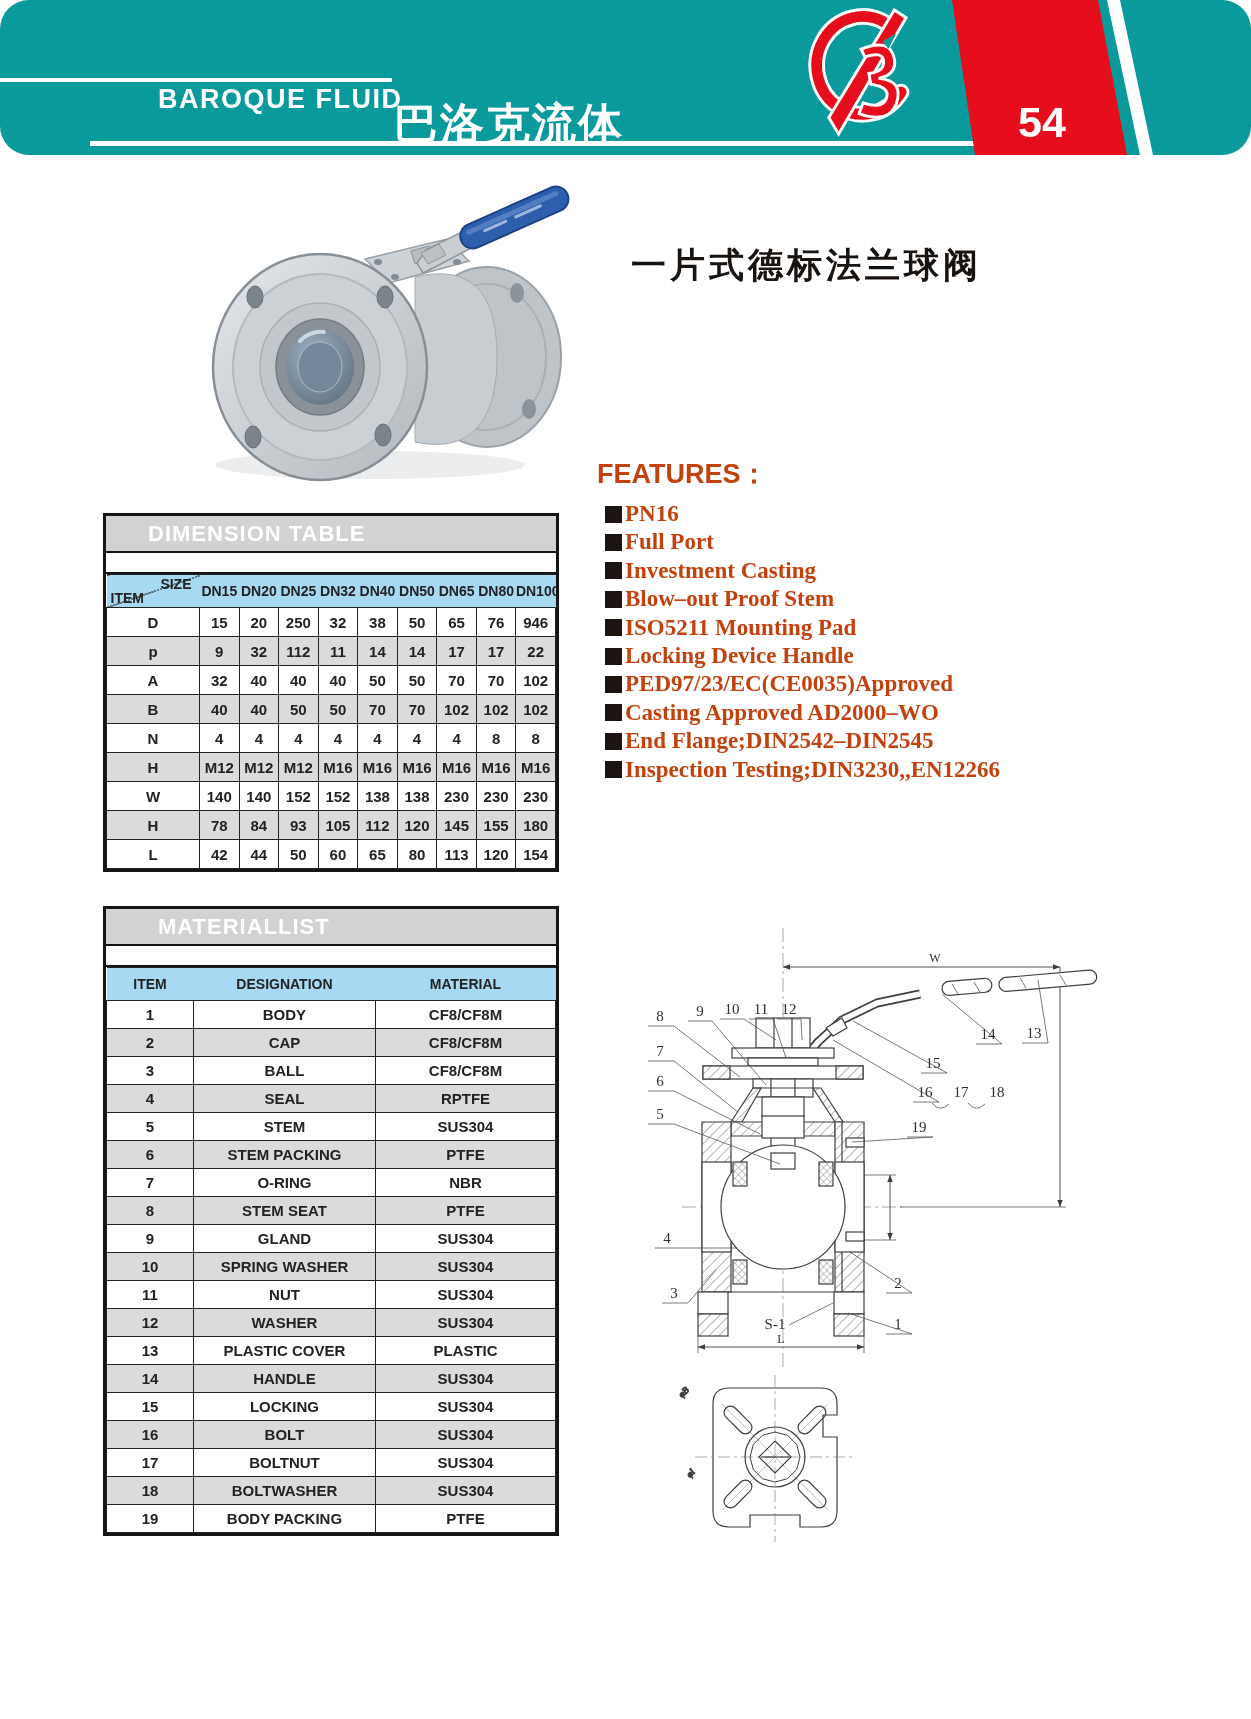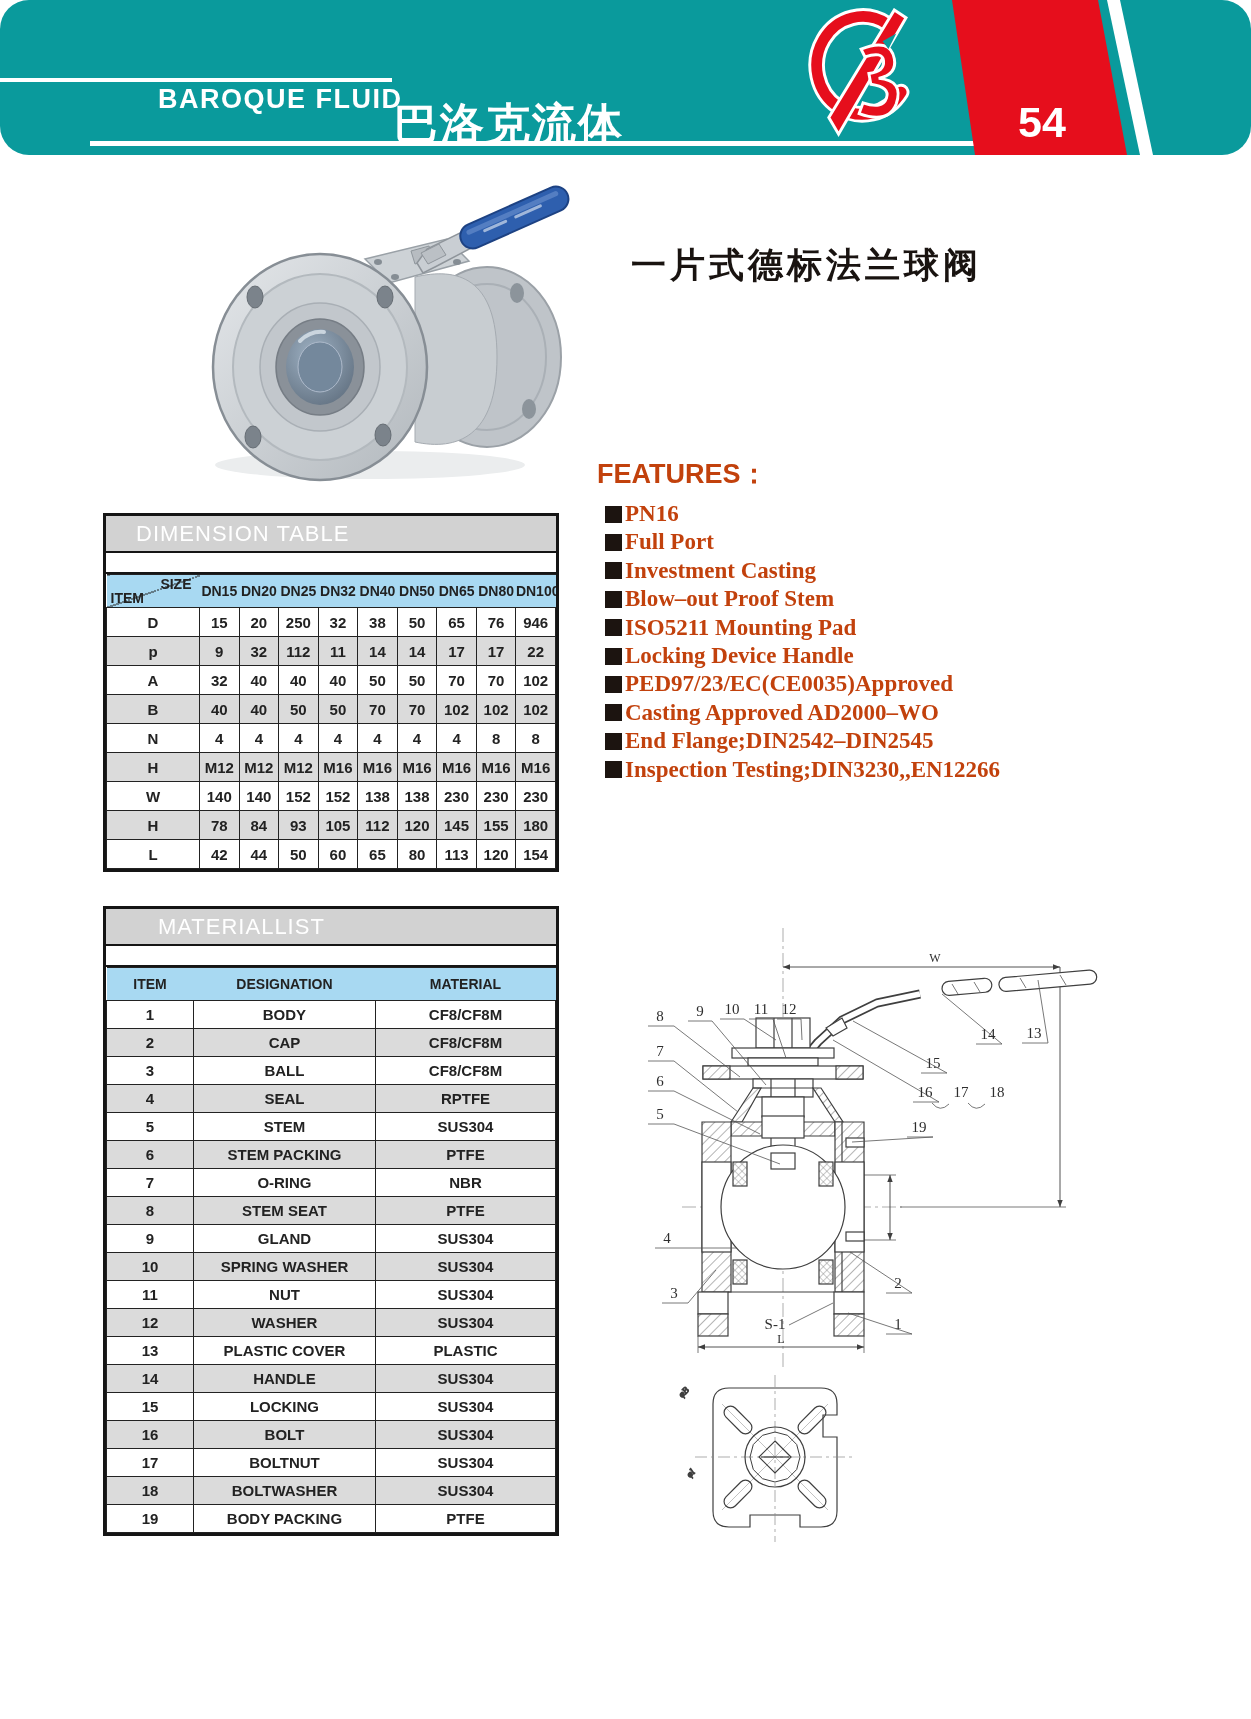--- a/index.html
+++ b/index.html
@@ -24,22 +24,22 @@
             letter-spacing:4px;color:#191310;font-family:"Liberation Sans",sans-serif;}
 
   
   .photo{position:absolute;left:165px;top:165px;}
   .drawing{position:absolute;left:590px;top:870px;}
 
   
   .tbl-wrap{position:absolute;background:#fff;border:3px solid #151515;}
   .dim-wrap{left:103px;top:513px;width:450px;}
   .mat-wrap{left:103px;top:906px;width:450px;}
-  .bar{background:#d2d2d2;color:#fff;font-weight:normal;font-size:22px;letter-spacing:1px;
-       padding:5px 0 4px 30px;border-bottom:2px solid #151515;}
+  .bar{background:#d2d2d2;color:#fff;font-weight:bold;font-size:22px;letter-spacing:1px;
+       padding:5px 0 4px 42px;border-bottom:2px solid #151515;}
   .mat-wrap .bar{padding-left:52px;}
   .gap{height:19px;background:#fff;border-bottom:2px solid #151515;}
   table{border-collapse:collapse;table-layout:fixed;width:100%;}
   th,td{border:1px solid #222;text-align:center;font-weight:bold;color:#222;
         font-size:15px;padding:0;height:28px;overflow:hidden;white-space:nowrap;}
   thead th{background:#a8d9f2;border-left:none;border-right:none;height:32px;font-size:14px;}
   tr.g td, tr.g th{background:#dbdbdb;}
   tr.w td, tr.w th{background:#ffffff;}
   .corner{position:relative;
      background:linear-gradient(to bottom right,rgba(0,0,0,0) 49.4%,#222 49.4%,#222 50.8%,rgba(0,0,0,0) 50.8%),#a8d9f2;}

